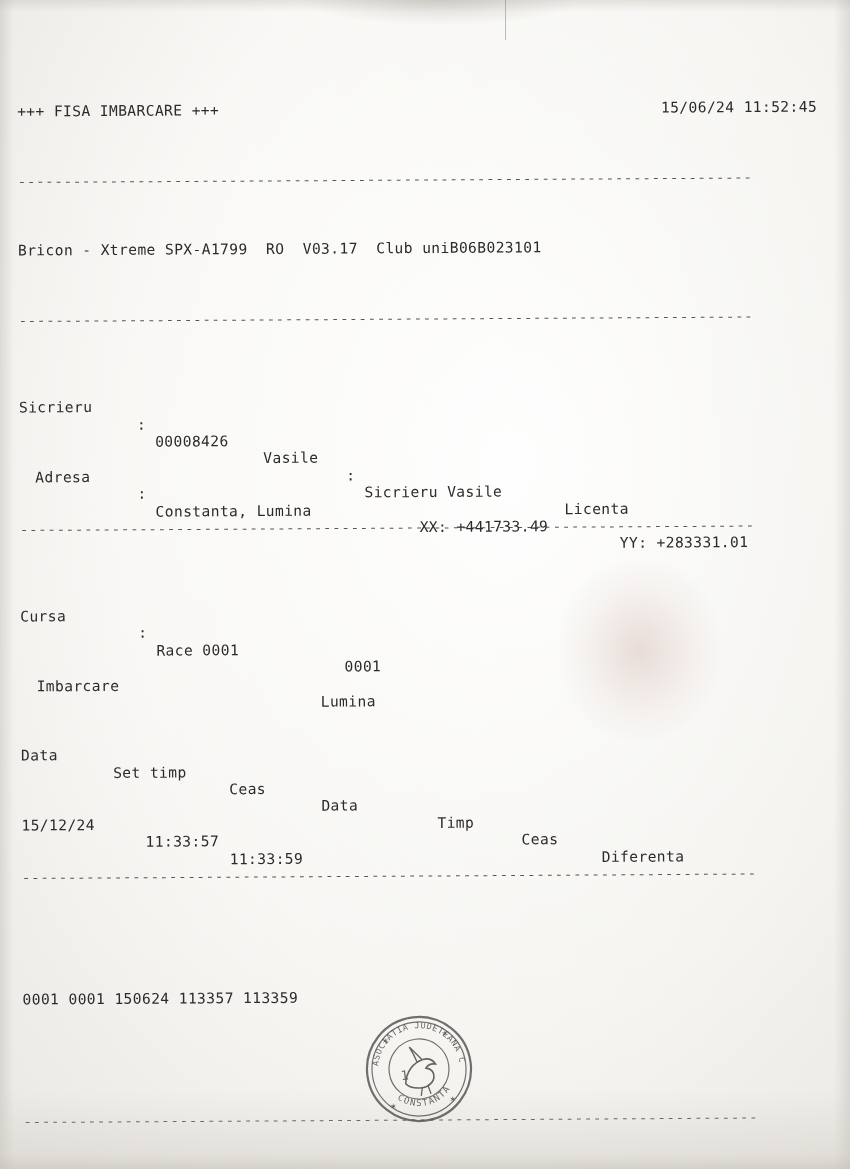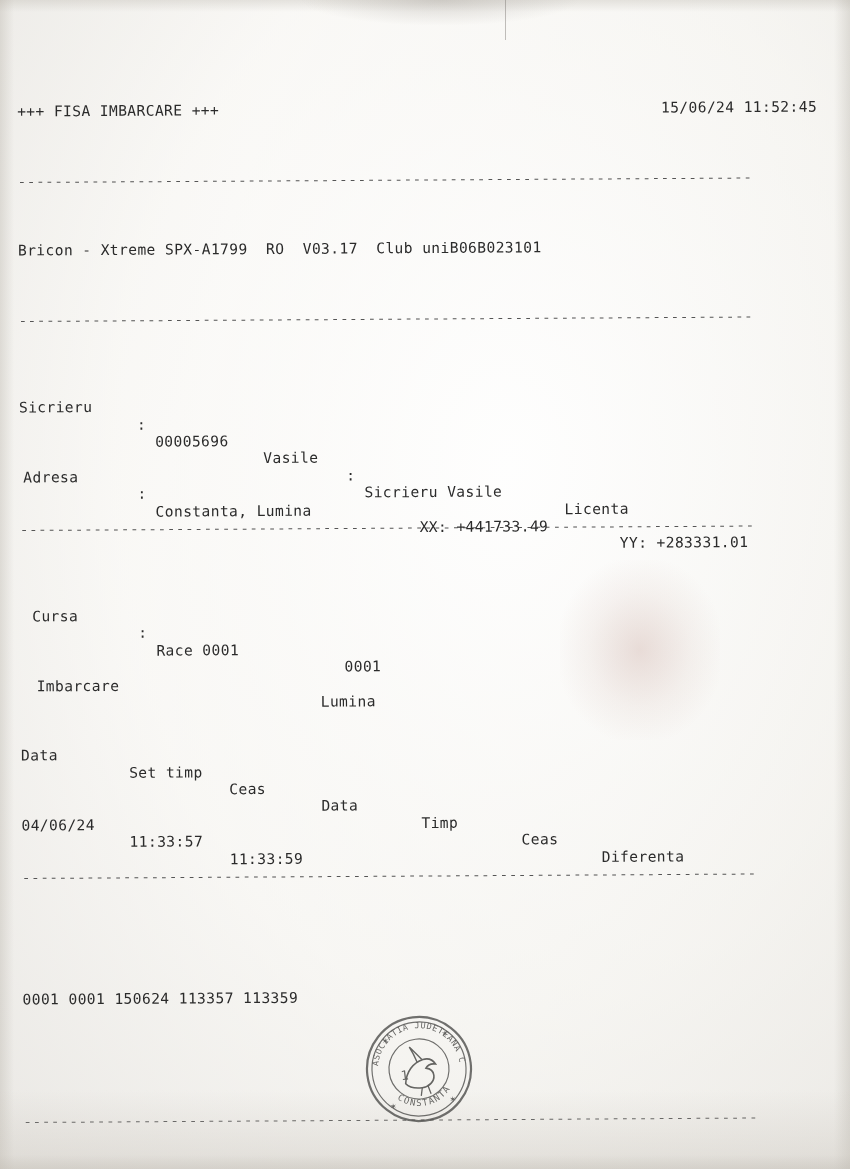--- a/index.html
+++ b/index.html
@@ -128,62 +128,62 @@
 
     <div class="rule">--------------------------------------------------------------------------------</div>
 
     <div class="line">Bricon - Xtreme SPX-A1799  RO  V03.17  Club uniB06B023101</div>
 
     <div class="rule">--------------------------------------------------------------------------------</div>
 
     <div class="row">
       <span style="position:absolute;left:0">Sicrieru</span>
       <span style="position:absolute;left:118px">:</span>
-      <span style="position:absolute;left:136px">00005696</span>
+      <span style="position:absolute;left:136px">00008426</span>
       <span style="position:absolute;left:244px">Vasile</span>
       <span style="position:absolute;left:327px">:</span>
       <span style="position:absolute;left:345px">Sicrieru Vasile</span>
       <span style="position:absolute;left:545px">Licenta</span>
     </div>
 
     <div class="row">
-      <span style="position:absolute;left:4px">Adresa</span>
+      <span style="position:absolute;left:16px">Adresa</span>
       <span style="position:absolute;left:118px">:</span>
       <span style="position:absolute;left:136px">Constanta, Lumina</span>
       <span style="position:absolute;left:400px">XX: +441733.49</span>
       <span style="position:absolute;left:600px">YY: +283331.01</span>
     </div>
 
     <div class="rule">--------------------------------------------------------------------------------</div>
 
     <div class="row">
-      <span style="position:absolute;left:12px">Cursa</span>
+      <span style="position:absolute;left:0">Cursa</span>
       <span style="position:absolute;left:118px">:</span>
       <span style="position:absolute;left:136px">Race 0001</span>
       <span style="position:absolute;left:324px">0001</span>
     </div>
 
     <div class="row">
       <span style="position:absolute;left:16px">Imbarcare</span>
       <span style="position:absolute;left:300px">Lumina</span>
     </div>
 
     <div class="row">
       <span style="position:absolute;left:0">Data</span>
-      <span style="position:absolute;left:108px">Set timp</span>
+      <span style="position:absolute;left:92px">Set timp</span>
       <span style="position:absolute;left:208px">Ceas</span>
       <span style="position:absolute;left:300px">Data</span>
-      <span style="position:absolute;left:400px">Timp</span>
+      <span style="position:absolute;left:416px">Timp</span>
       <span style="position:absolute;left:500px">Ceas</span>
       <span style="position:absolute;left:580px">Diferenta</span>
     </div>
 
     <div class="row">
-      <span style="position:absolute;left:0">04/06/24</span>
-      <span style="position:absolute;left:108px">11:33:57</span>
+      <span style="position:absolute;left:0">15/12/24</span>
+      <span style="position:absolute;left:124px">11:33:57</span>
       <span style="position:absolute;left:208px">11:33:59</span>
     </div>
 
     <div class="rule">--------------------------------------------------------------------------------</div>
 
     <div class="spacer"></div>
     <div class="line">0001 0001 150624 113357 113359</div>
     <div class="spacer"></div>
 
     <div class="rule">--------------------------------------------------------------------------------</div>

